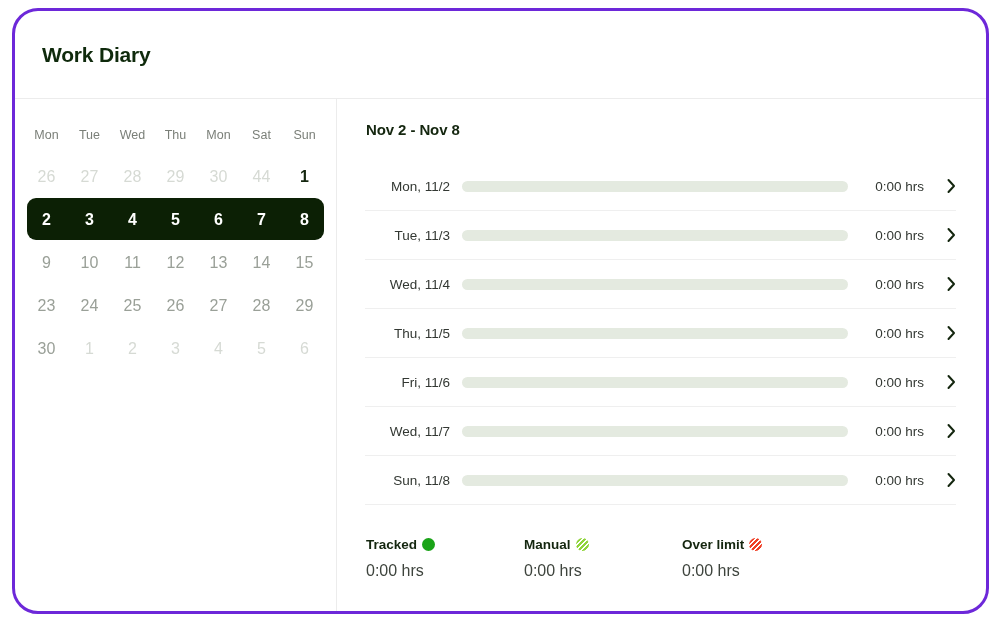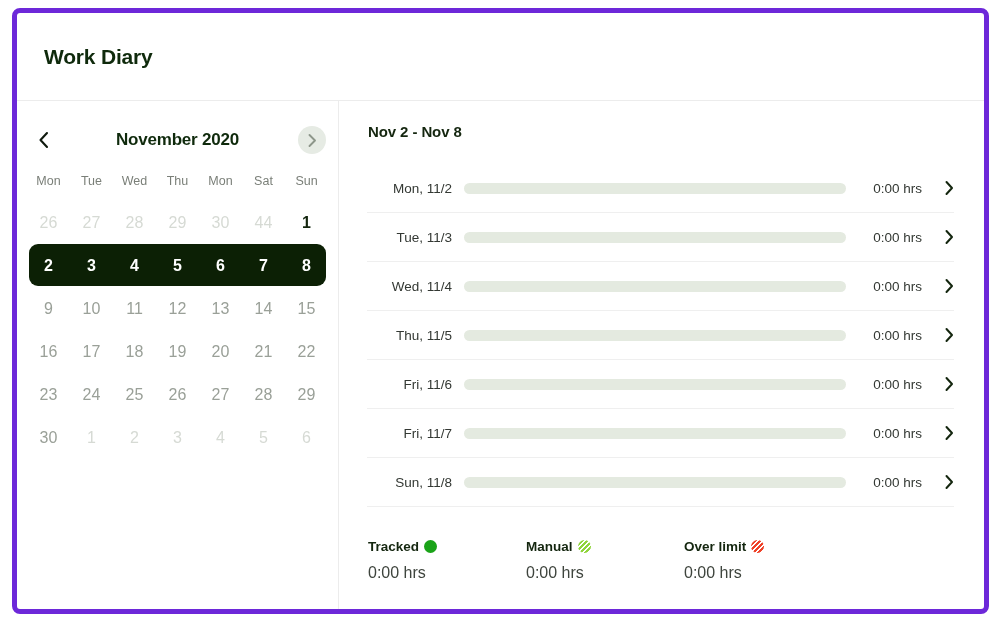--- a/index.html
+++ b/index.html
@@ -12,22 +12,22 @@
     -webkit-font-smoothing: antialiased;
   }
 
   .card {
     position: absolute;
     left: 12px;
     top: 8px;
     width: 977px;
     height: 606px;
     background: #ffffff;
-    border: 5px solid #6d28d9;
-    border-radius: 8px;
+    border: 3px solid #6d28d9;
+    border-radius: 26px;
     overflow: hidden;
   }
 
   
   .card-header {
     height: 88px;
     border-bottom: 1px solid #ececec;
     display: flex;
     align-items: center;
     padding-left: 27px;
@@ -230,33 +230,20 @@
 <div class="card">
 
   <div class="card-header">
     <div class="card-title">Work Diary</div>
   </div>
 
   <div class="card-body">
 
     <div class="calendar">
 
-      <div class="cal-nav">
-        <div class="nav-prev">
-          <svg width="11" height="18" viewBox="0 0 11 18">
-            <polyline points="9,2 2.5,9 9,16" fill="none" stroke="#101a0e" stroke-width="2.1" stroke-linecap="round" stroke-linejoin="round"></polyline>
-          </svg>
-        </div>
-        <div class="cal-month">November 2020</div>
-        <div class="nav-next">
-          <svg width="10" height="15" viewBox="0 0 10 15">
-            <polyline points="2.5,2 8,7.5 2.5,13" fill="none" stroke="#8d968a" stroke-width="1.9" stroke-linecap="round" stroke-linejoin="round"></polyline>
-          </svg>
-        </div>
-      </div>
 
       <div class="cal-grid" id="cal-grid">
         <div class="cal-row weekdays" id="weekday-row">
             <div class="cal-cell">Mon</div>
             <div class="cal-cell">Tue</div>
             <div class="cal-cell">Wed</div>
             <div class="cal-cell">Thu</div>
             <div class="cal-cell">Mon</div>
             <div class="cal-cell">Sat</div>
             <div class="cal-cell">Sun</div>
@@ -283,29 +270,20 @@
           <div class="cal-row dates">
             <div class="cal-cell">9</div>
             <div class="cal-cell">10</div>
             <div class="cal-cell">11</div>
             <div class="cal-cell">12</div>
             <div class="cal-cell">13</div>
             <div class="cal-cell">14</div>
             <div class="cal-cell">15</div>
           </div>
           <div class="cal-row dates">
-            <div class="cal-cell">16</div>
-            <div class="cal-cell">17</div>
-            <div class="cal-cell">18</div>
-            <div class="cal-cell">19</div>
-            <div class="cal-cell">20</div>
-            <div class="cal-cell">21</div>
-            <div class="cal-cell">22</div>
-          </div>
-          <div class="cal-row dates">
             <div class="cal-cell">23</div>
             <div class="cal-cell">24</div>
             <div class="cal-cell">25</div>
             <div class="cal-cell">26</div>
             <div class="cal-cell">27</div>
             <div class="cal-cell">28</div>
             <div class="cal-cell">29</div>
           </div>
           <div class="cal-row dates">
             <div class="cal-cell">30</div>
@@ -377,21 +355,21 @@
               <div class="day-bar"></div>
             </div>
             <div class="day-hours">0:00 hrs</div>
             <div class="day-chevron">
               <svg width="10" height="16" viewBox="0 0 10 16">
                 <polyline points="2.5,2 8,8 2.5,14" fill="none" stroke="#14260f" stroke-width="2" stroke-linecap="round" stroke-linejoin="round"></polyline>
               </svg>
             </div>
           </div>
           <div class="day-row">
-            <div class="day-label">Fri, 11/7</div>
+            <div class="day-label">Wed, 11/7</div>
             <div class="day-bar-wrap">
               <div class="day-bar"></div>
             </div>
             <div class="day-hours">0:00 hrs</div>
             <div class="day-chevron">
               <svg width="10" height="16" viewBox="0 0 10 16">
                 <polyline points="2.5,2 8,8 2.5,14" fill="none" stroke="#14260f" stroke-width="2" stroke-linecap="round" stroke-linejoin="round"></polyline>
               </svg>
             </div>
           </div>

